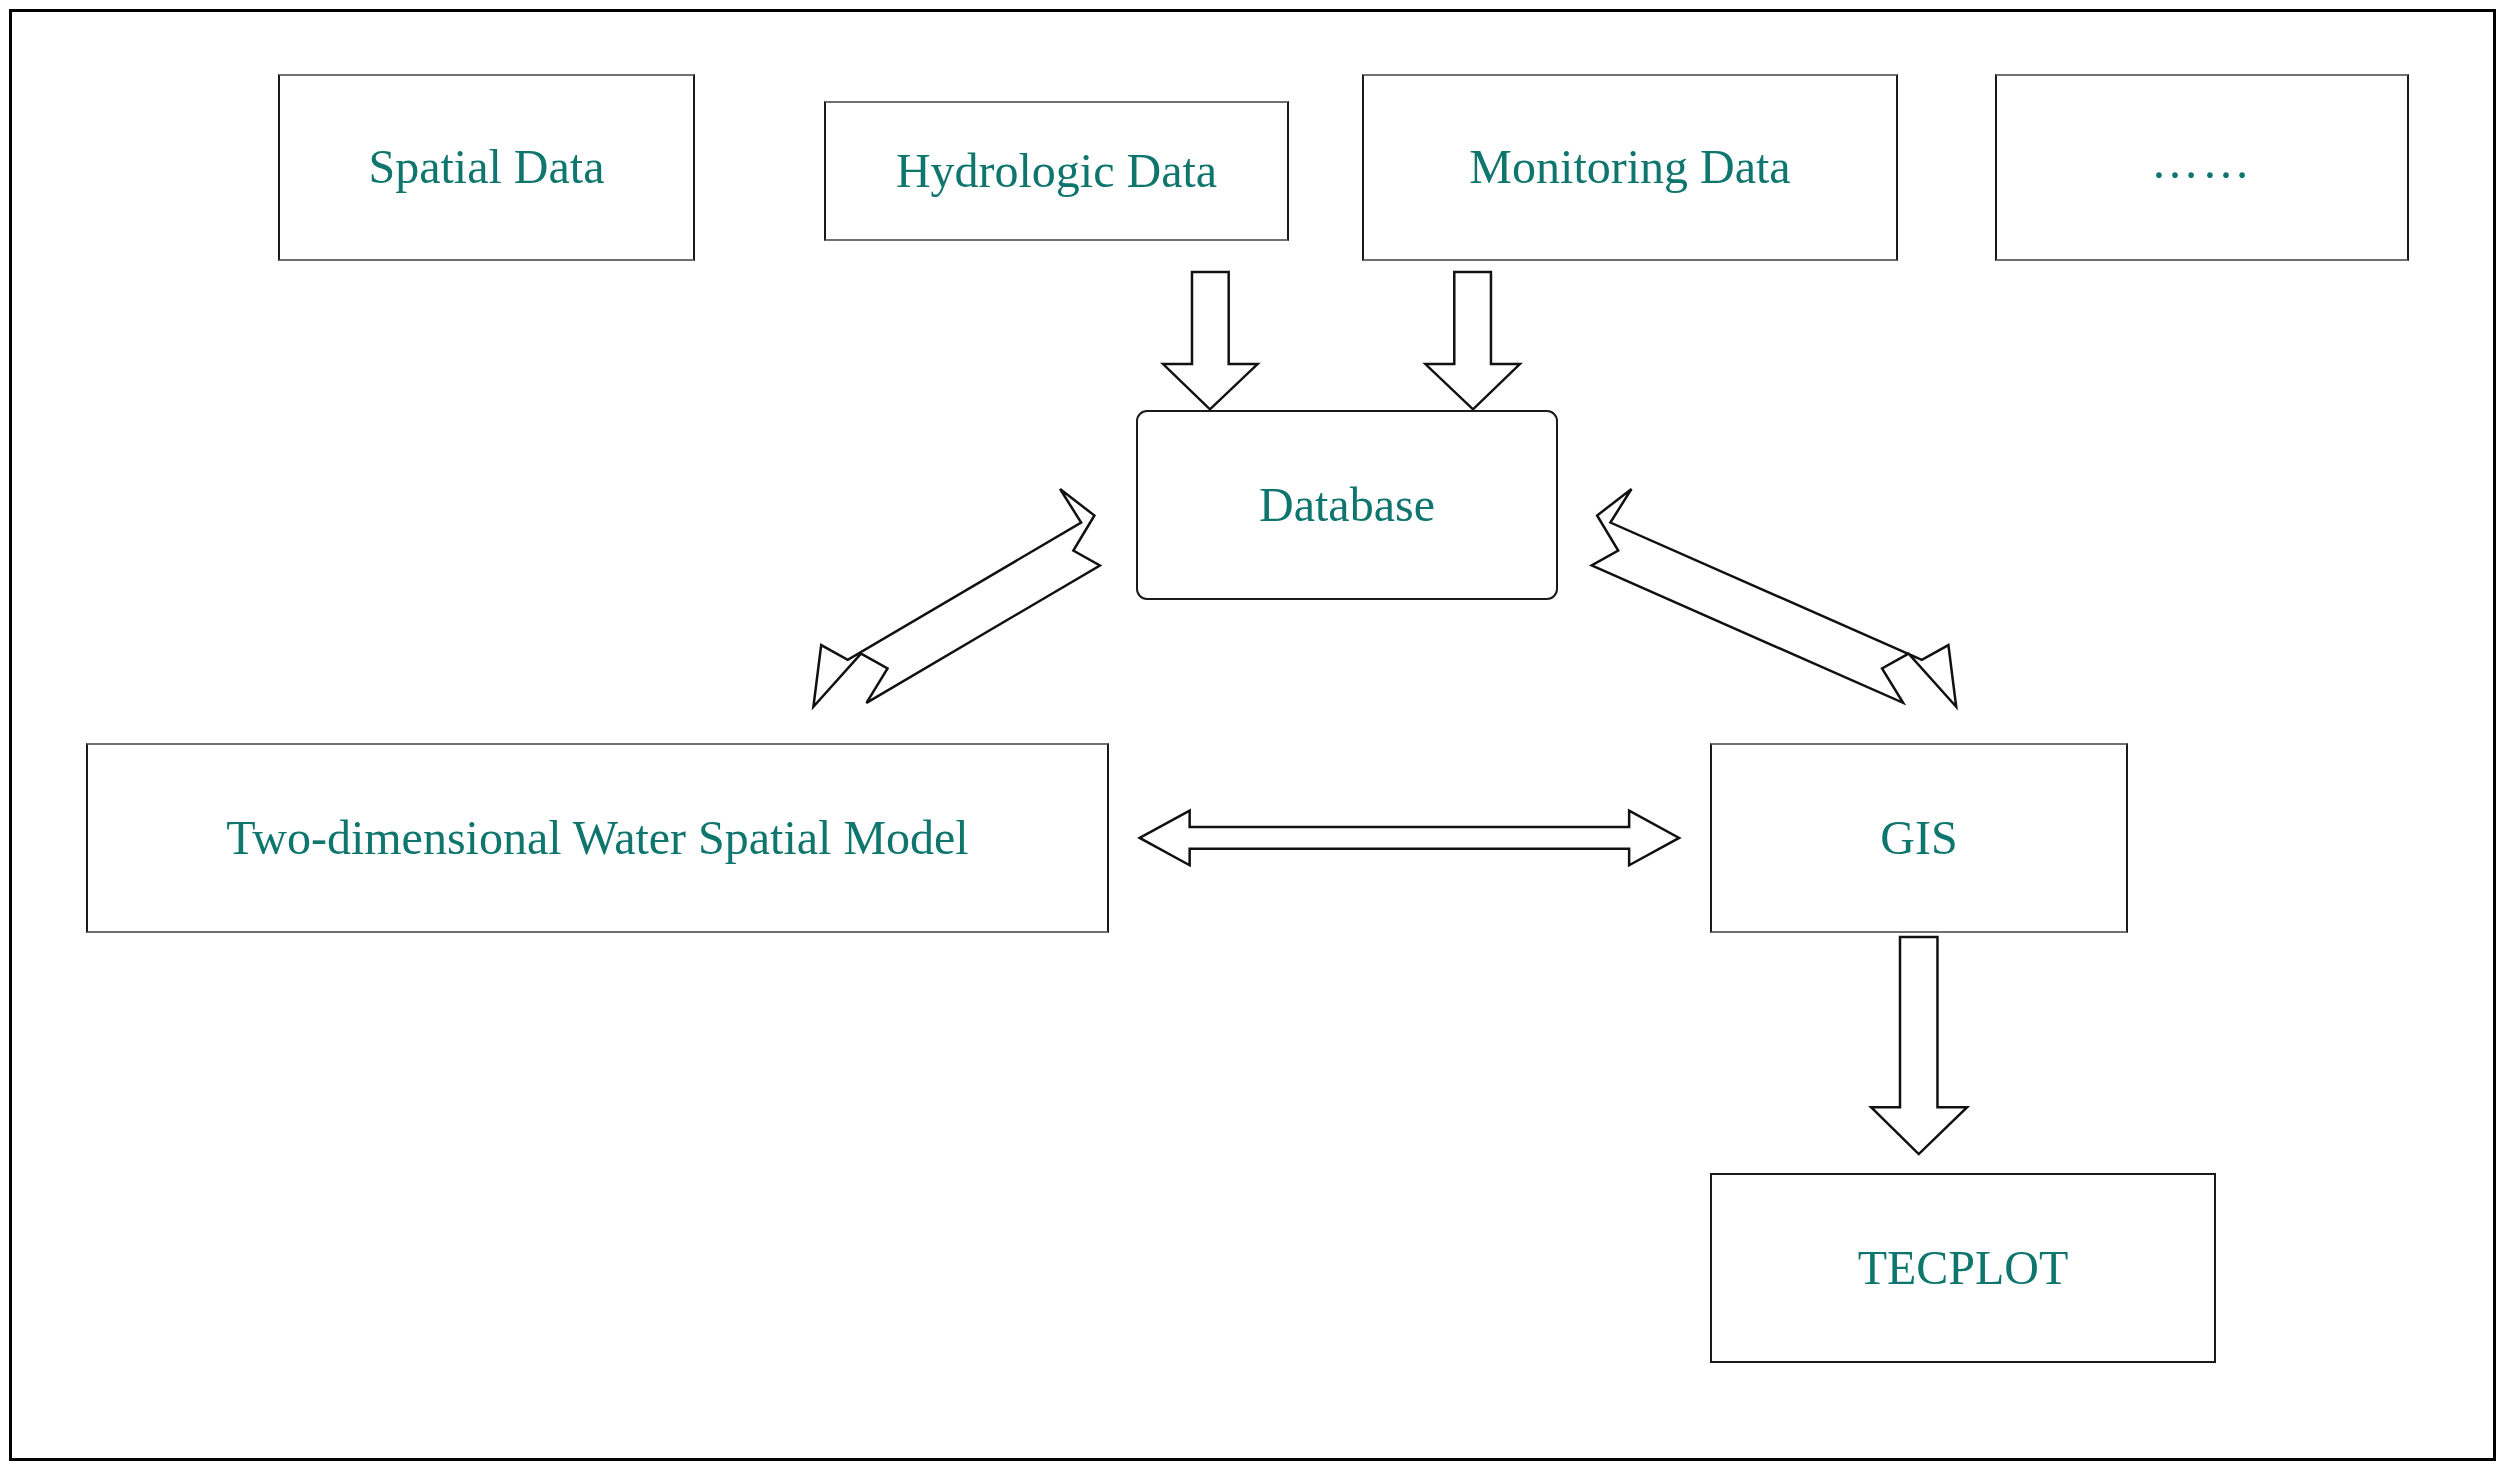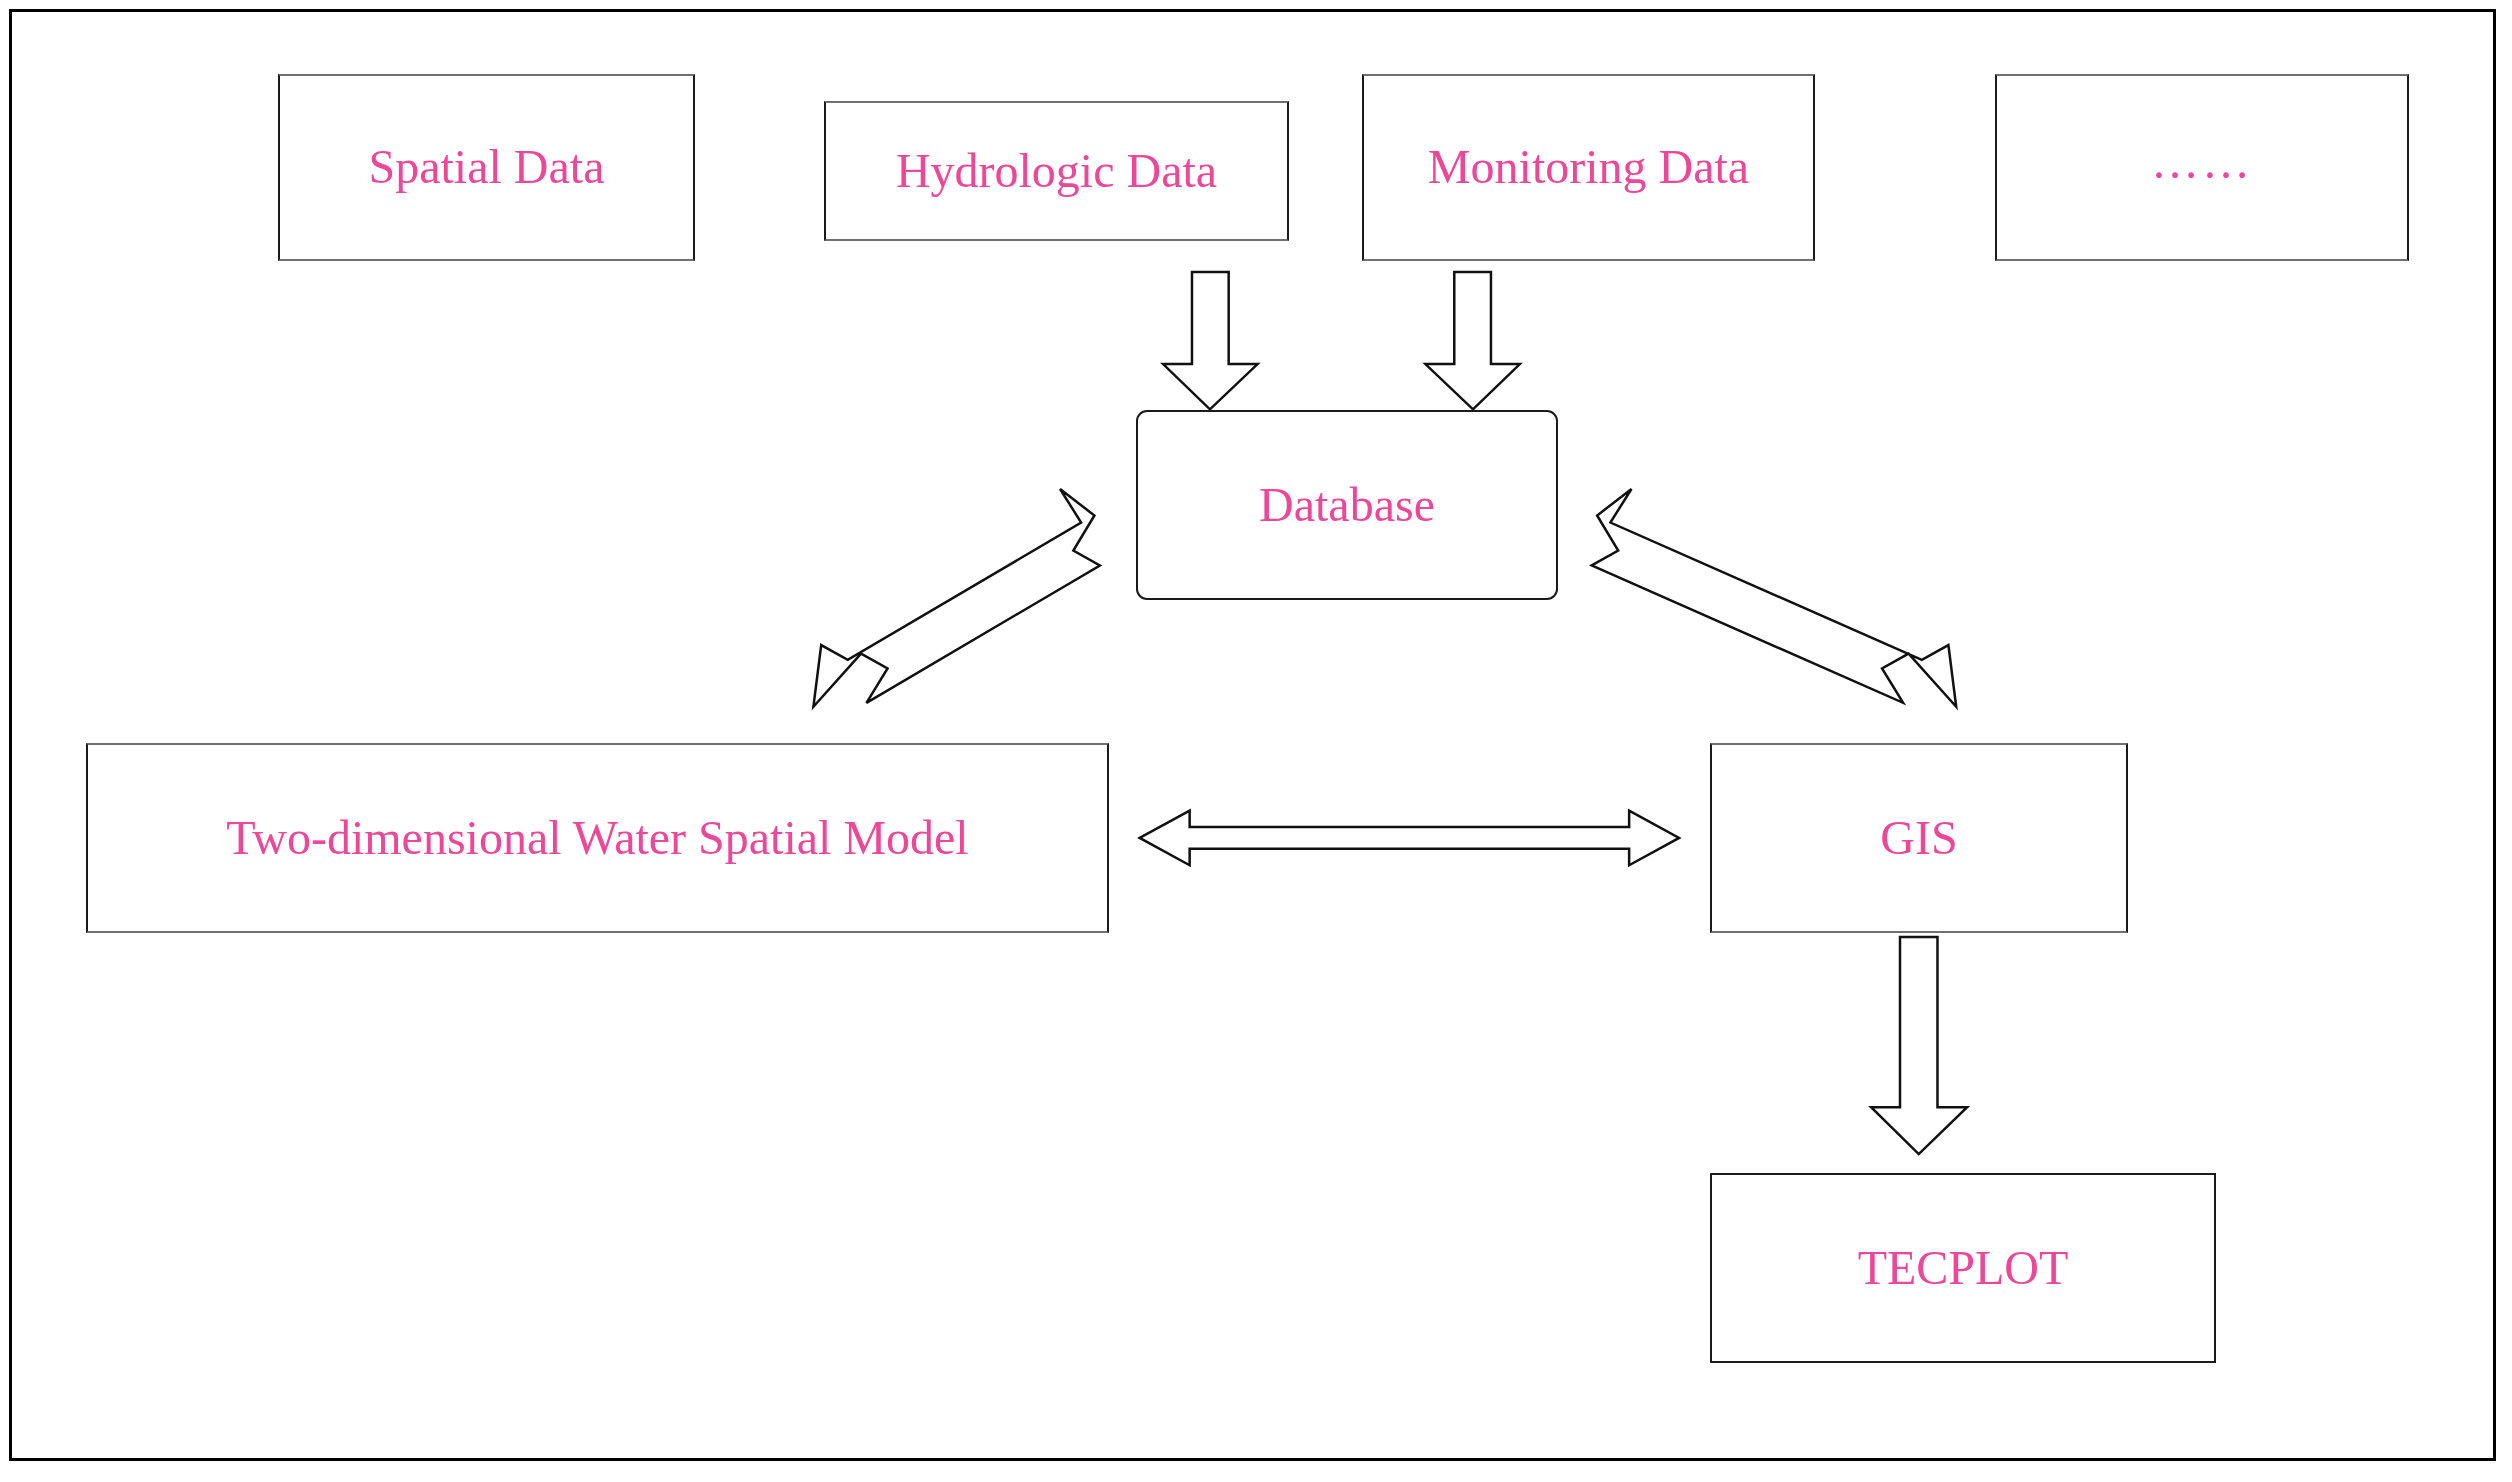--- a/index.html
+++ b/index.html
@@ -17,30 +17,30 @@
   }
   .canvas{position:absolute;left:0;top:0;width:2512px;height:1483px;}
   .node{
     position:absolute;
     box-sizing:border-box;
     background:#ffffff;
     border:2.3px solid #1a1a1a;
     border-top-color:#707070;
     border-bottom-color:#707070;
     display:flex;align-items:center;justify-content:center;
-    color:#ec4899;
+    color:#0f766e;
     line-height:1.1;
     text-align:center;
     white-space:nowrap;
   }
   .node .lbl{display:block;}
   
   #n-spatial   {left:278px; top:74px;  width:417px; height:187px; font-size:48px;}
   #n-hydro     {left:824px;top:74px;  width:465px; height:140px; font-size:48px;margin-top:27px;}
-  #n-monitor   {left:1362px;top:74px;  width:453px; height:187px; font-size:48px;}
+  #n-monitor   {left:1362px;top:74px;  width:536px; height:187px; font-size:48px;}
   #n-ellipsis  {left:1995px;top:74px;  width:414px; height:187px; font-size:48px;}
   #n-ellipsis .lbl{letter-spacing:0.06em;transform:translateY(-4.7px);}
   
   #n-database  {left:1136px;top:410px; width:422px; height:190px; font-size:48px;
                 border-color:#1a1a1a;border-radius:11px;}
   
   #n-model     {left:86px; top:743px; width:1023px;height:190px; font-size:48px;}
   #n-gis       {left:1710px;top:743px; width:418px; height:190px; font-size:48px;}
   
   #n-tecplot   {left:1710px;top:1173px;width:506px; height:190px; font-size:48px;

